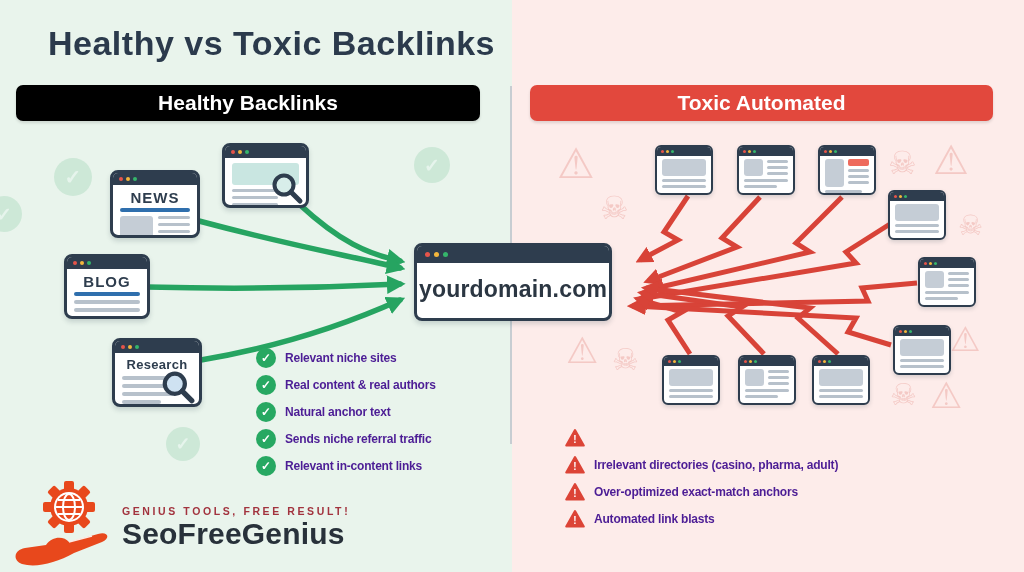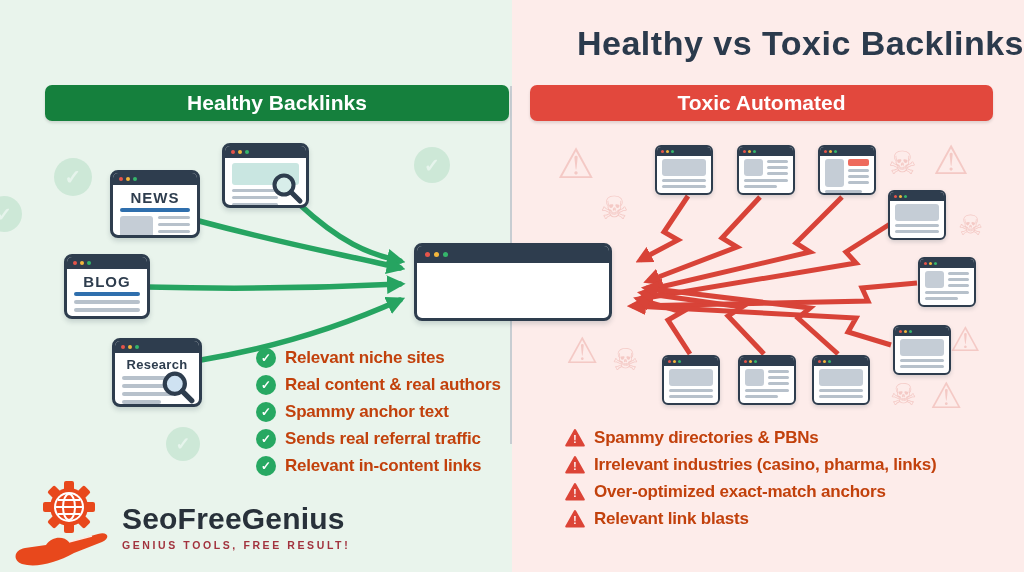--- a/index.html
+++ b/index.html
@@ -2,27 +2,27 @@
 <html><head>
 <meta charset="utf-8">
 <style>
   html,body{margin:0;padding:0;background:#dfe3e6;}
   *{box-sizing:border-box;font-family:"Liberation Sans", sans-serif;}
   #stage{position:relative;width:1024px;height:572px;overflow:hidden;background:#e9f4ec;}
   #right-bg{position:absolute;left:512px;top:0;width:512px;height:572px;background:#fdeceา;}
   #right-bg{background:#fdecea;}
   #divider{position:absolute;left:510px;top:86px;width:2px;height:358px;background:#c7cdd2;z-index:1;}
 
-  .page-title{position:absolute;left:0;top:24px;width:100%;text-align:right;
-    font-size:34px;font-weight:bold;color:#2b3a4c;letter-spacing:.5px;z-index:4;}
+  .page-title{position:absolute;left:0;top:24px;width:100%;text-align:left;
+    font-size:34px;font-weight:bold;color:#2b3a4c;letter-spacing:.5px;z-index:4;padding-left:48px;}
 
   .banner{position:absolute;top:85px;height:36px;border-radius:7px;z-index:4;
     display:flex;align-items:center;justify-content:center;color:#fff;
     font-size:21px;font-weight:bold;box-shadow:0 2px 3px rgba(0,0,0,.12);}
-  #banner-healthy{left:45px;width:464px;background:#15803d;}
+  #banner-healthy{left:16px;width:464px;background:#000000;}
   #banner-toxic{left:530px;width:463px;background:#e2483d;}
 
   
   .wm{position:absolute;z-index:1;}
   .wm-check{border-radius:50%;background:#cde8d7;color:#e6f4ec;display:flex;
     align-items:center;justify-content:center;font-weight:bold;}
   .wm-glyph{color:#f4c9c5;line-height:1;}
 
   
   .win{position:absolute;background:#fff;border:3px solid #2e3d4e;border-radius:8px;
@@ -42,21 +42,21 @@
   .twin{position:absolute;width:58px;height:50px;background:#fff;border:2.5px solid #2e3d4e;
     border-radius:6px;z-index:3;box-shadow:0 2px 4px rgba(40,60,70,.18);overflow:hidden;}
   .twin .tbar{height:9px;padding-left:4px;gap:2px;}
   .twin .dot{width:3px;height:3px;}
   .twin .wbody{padding:3px 5px;}
   .twin .gline{height:3px;margin-top:3px;}
 
   
   .plist{position:absolute;z-index:4;}
   .prow{display:flex;align-items:center;height:27px;gap:9px;}
-  .prow .txt{font-size:17px;font-weight:bold;color:#c2410c;letter-spacing:-0.2px;white-space:nowrap;}
+  .prow .txt{font-size:12px;font-weight:bold;color:#4c1d95;letter-spacing:-0.2px;white-space:nowrap;}
   .chk{width:20px;height:20px;border-radius:50%;background:#27a862;color:#fff;
     display:flex;align-items:center;justify-content:center;font-size:12px;font-weight:bold;flex:0 0 auto;}
   .warn-ic{width:20px;height:20px;flex:0 0 auto;}
 
   svg.layer{position:absolute;left:0;top:0;z-index:2;}
 
   
   #brand{position:absolute;left:12px;top:480px;z-index:4;display:flex;align-items:flex-start;}
   #brand-text{margin-left:6px;margin-top:22px;}
   #brand-name{font-size:30px;font-weight:bold;color:#28313a;letter-spacing:.2px;}
@@ -204,20 +204,23 @@
       </svg>
     </div>
   </div>
 
   <div class="win" style="left:414px;top:243px;width:198px;height:78px;border-width:3px;z-index:4;">
     <div class="tbar" style="height:17px;gap:4px;padding-left:8px;">
       <span class="dot d-r" style="width:5px;height:5px;"></span>
       <span class="dot d-y" style="width:5px;height:5px;"></span>
       <span class="dot d-g" style="width:5px;height:5px;"></span>
     </div>
+    <div class="wbody" style="display:flex;align-items:center;justify-content:center;height:52px;">
+      <span style="font-size:23px;font-weight:bold;color:#2b3642;letter-spacing:.2px;">yourdomain.com</span>
+    </div>
   </div>
 
   <div class="twin" style="left:655px;top:145px;">
     <div class="tbar">
         <span class="dot d-r"></span>
         <span class="dot d-y"></span>
         <span class="dot d-g"></span>
       </div>
     <div class="wbody">
         <div class="gblock" style="height:17px;"></div>
@@ -362,60 +365,59 @@
     <div class="prow">
       <span class="chk">✓</span>
       <span class="txt">Relevant niche sites</span>
     </div>
     <div class="prow">
       <span class="chk">✓</span>
       <span class="txt">Real content &amp; real authors</span>
     </div>
     <div class="prow">
       <span class="chk">✓</span>
-      <span class="txt">Spammy anchor text</span>
+      <span class="txt">Natural anchor text</span>
     </div>
     <div class="prow">
       <span class="chk">✓</span>
-      <span class="txt">Sends real referral traffic</span>
+      <span class="txt">Sends niche referral traffic</span>
     </div>
     <div class="prow">
       <span class="chk">✓</span>
       <span class="txt">Relevant in-content links</span>
     </div>
   </div>
 
   <div class="plist" style="left:565px;top:424px;">
     <div class="prow">
       <svg class="warn-ic" viewBox="0 0 24 24">
           <path d="M12 2.5 L22.5 21 H1.5 Z" fill="#dc4437" stroke="#dc4437" stroke-width="2.5" stroke-linejoin="round"></path>
           <text x="12" y="18.5" text-anchor="middle" font-size="12" font-weight="bold" fill="#fff">!</text>
         </svg>
-      <span class="txt">Spammy directories &amp; PBNs</span>
     </div>
     <div class="prow">
       <svg class="warn-ic" viewBox="0 0 24 24">
           <path d="M12 2.5 L22.5 21 H1.5 Z" fill="#dc4437" stroke="#dc4437" stroke-width="2.5" stroke-linejoin="round"></path>
           <text x="12" y="18.5" text-anchor="middle" font-size="12" font-weight="bold" fill="#fff">!</text>
         </svg>
-      <span class="txt">Irrelevant industries (casino, pharma, links)</span>
+      <span class="txt">Irrelevant directories (casino, pharma, adult)</span>
     </div>
     <div class="prow">
       <svg class="warn-ic" viewBox="0 0 24 24">
           <path d="M12 2.5 L22.5 21 H1.5 Z" fill="#dc4437" stroke="#dc4437" stroke-width="2.5" stroke-linejoin="round"></path>
           <text x="12" y="18.5" text-anchor="middle" font-size="12" font-weight="bold" fill="#fff">!</text>
         </svg>
       <span class="txt">Over-optimized exact-match anchors</span>
     </div>
     <div class="prow">
       <svg class="warn-ic" viewBox="0 0 24 24">
           <path d="M12 2.5 L22.5 21 H1.5 Z" fill="#dc4437" stroke="#dc4437" stroke-width="2.5" stroke-linejoin="round"></path>
           <text x="12" y="18.5" text-anchor="middle" font-size="12" font-weight="bold" fill="#fff">!</text>
         </svg>
-      <span class="txt">Relevant link blasts</span>
+      <span class="txt">Automated link blasts</span>
     </div>
   </div>
 
   <div id="brand">
     <svg width="104" height="90" viewBox="0 0 104 90">
 
       <g fill="#e8481c">
         <g transform="translate(57,27)">
           <rect x="-5" y="-26" width="10" height="10" rx="2"></rect>
           <rect x="-5" y="16" width="10" height="10" rx="2"></rect>
@@ -435,18 +437,18 @@
         <ellipse cx="57" cy="27" rx="6" ry="13"></ellipse>
         <line x1="44" y1="27" x2="70" y2="27"></line>
         <line x1="46" y1="20" x2="68" y2="20"></line>
         <line x1="46" y1="34" x2="68" y2="34"></line>
       </g>
 
       <path d="M10,84 C1,81 1,70 13,68 L34,65 C40,56 52,56 57,62 L86,54 C96,51 99,58 90,62 L62,73 C44,83 24,88 10,84 Z" fill="#e8481c"></path>
       <path d="M57,62 L80,56" stroke="#fceae4" stroke-width="1.5" fill="none"></path>
     </svg>
     <div id="brand-text">
+      <div id="brand-tag">GENIUS TOOLS, FREE RESULT!</div>
       <div id="brand-name">SeoFreeGenius</div>
-      <div id="brand-tag">GENIUS TOOLS, FREE RESULT!</div>
     </div>
   </div>
 
 </div>
 
 </body></html>

